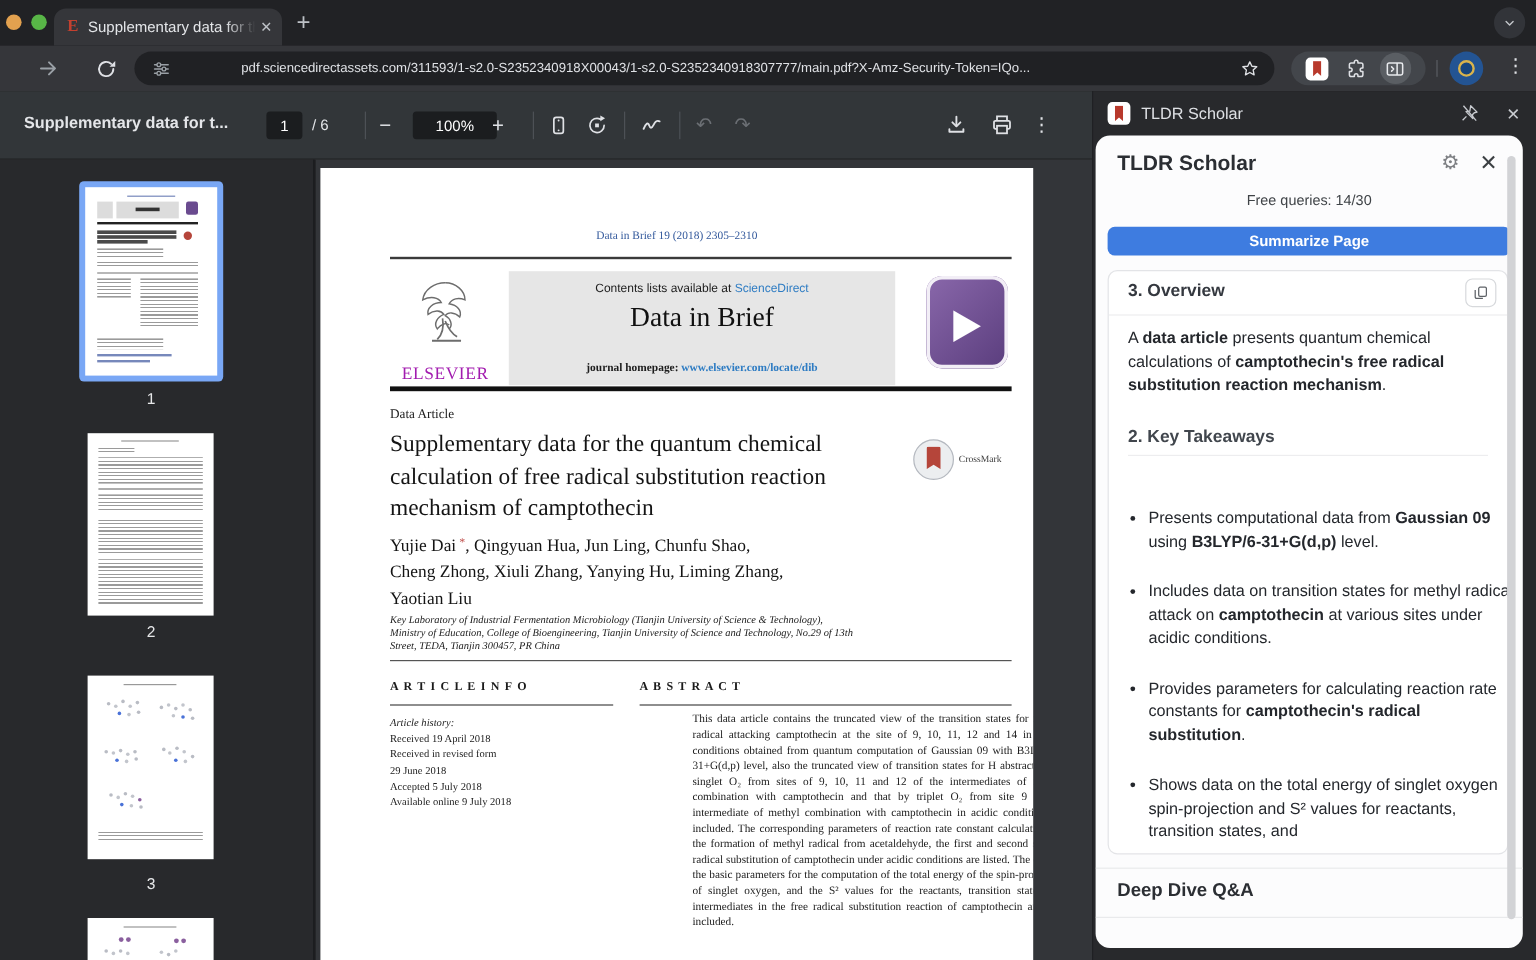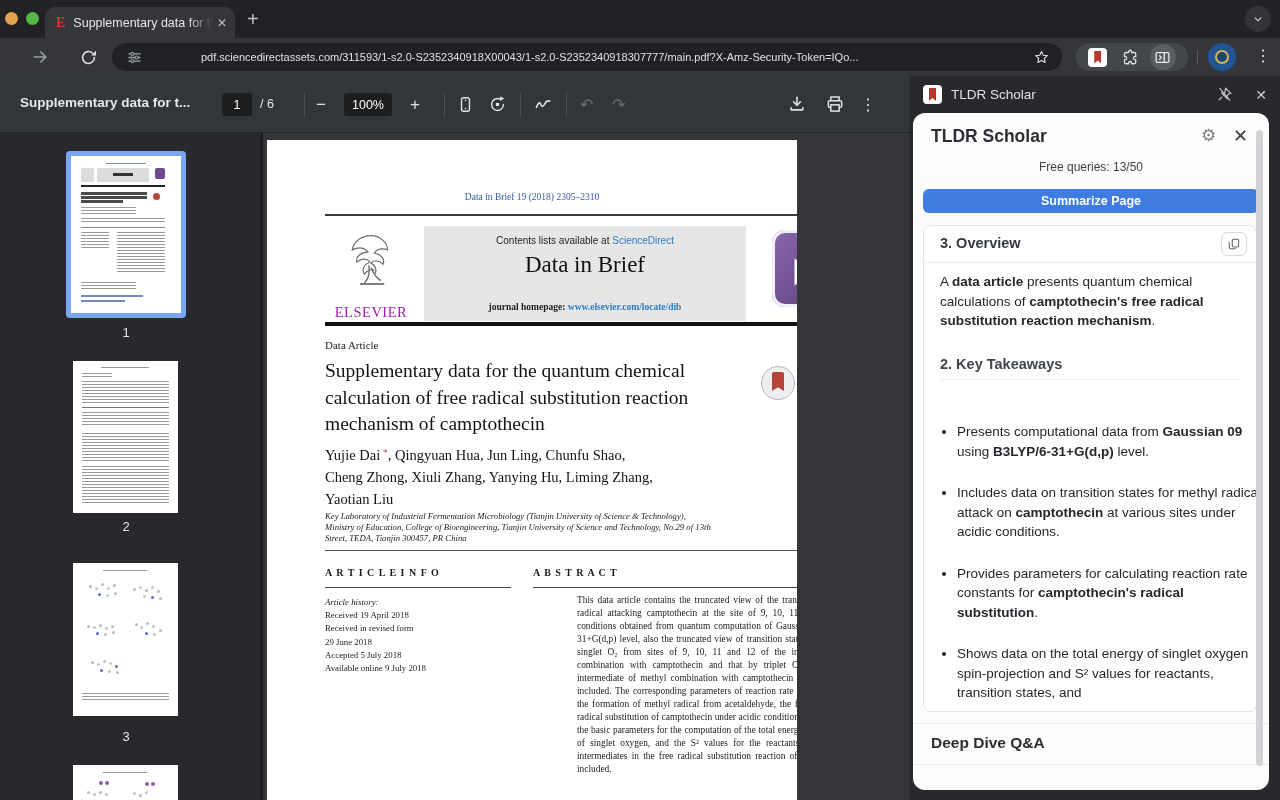--- a/index.html
+++ b/index.html
@@ -33,37 +33,37 @@
   .kebab{color:#dfe1e5;font-size:16px;letter-spacing:0;line-height:1;}
   .menu-kebab{position:absolute;left:1255px;top:10px;}
 
   
   .pdftb{position:absolute;left:0;top:76px;width:910px;height:57px;background:#323639;box-sizing:border-box;border-bottom:1px solid #232527;}
   .pdftb-title{position:absolute;left:20px;top:19px;font-size:13.5px;color:#e4e6e9;font-weight:700;}
   .pagebox{position:absolute;left:222px;top:17px;width:30px;height:23px;background:#1b1d1f;color:#fff;font-size:12.5px;display:grid;place-items:center;border-radius:3px;}
   .ofpages{position:absolute;left:260px;top:21px;font-size:12.5px;color:#e4e6e9;}
   .tbsep{position:absolute;top:17px;width:1px;height:23px;background:#4d5156;}
   .tbglyph{position:absolute;top:17px;color:#dfe1e5;font-size:17px;line-height:23px;}
-  .zoombox{position:absolute;left:344px;top:17px;width:48px;height:23px;background:#1b1d1f;color:#fff;font-size:12.5px;display:grid;place-items:center;border-radius:3px;}
+  .zoombox{position:absolute;left:344px;top:17px;width:70px;height:23px;background:#1b1d1f;color:#fff;font-size:12.5px;display:grid;place-items:center;border-radius:3px;}
   .tbicon{position:absolute;top:17px;width:22px;height:22px;display:grid;place-items:center;}
   .disabled-glyph{color:#6b6f74;}
 
   
   .sidebar{position:absolute;left:0;top:133px;width:262px;height:667px;background:#28292c;border-right:1px solid #1a1b1d;box-sizing:border-box;}
   .thumb-sel-frame{position:absolute;left:66px;top:18px;width:120px;height:167px;background:#79a7f5;border-radius:4px;}
   .thumb{position:absolute;background:#fff;overflow:hidden;}
   .tlabel{position:absolute;width:120px;text-align:center;color:#e6e7e9;font-size:13px;}
   .mini-line{position:absolute;background:#4a4a4a;}
   .mini-grey{position:absolute;background:#dcdcdc;}
   .mini-text{position:absolute;background-image:repeating-linear-gradient(#9a9a9a 0 1px,transparent 1px 3px);}
   .mol{position:absolute;width:3px;height:3px;border-radius:50%;background:#b9bcc4;}
 
   
   .pdfmain{position:absolute;left:263px;top:133px;width:647px;height:667px;background:#333539;}
-  .page{position:absolute;left:4px;top:7px;width:530px;height:660px;background:#fff;font-family:"Liberation Serif",serif;color:#1b1b1b;overflow:hidden;}
+  .page{position:absolute;left:4px;top:7px;width:594px;height:660px;background:#fff;font-family:"Liberation Serif",serif;color:#1b1b1b;overflow:hidden;}
   .jline{position:absolute;left:0;top:52px;width:100%;text-align:center;font-size:9.5px;color:#33599c;}
   .rule{position:absolute;left:58px;width:518px;background:#3a3a3a;}
   .banner-grey{position:absolute;left:157px;top:86px;width:322px;height:95px;background:#e6e6e6;}
   .contents-line{position:absolute;left:0;top:9px;width:100%;text-align:center;font-size:10px;font-family:"Liberation Sans",sans-serif;color:#1d1d1d;}
   .link{color:#2e7cc3;}
   .jname{position:absolute;left:0;top:26px;width:100%;text-align:center;font-size:23px;color:#101010;}
   .homepage{position:absolute;left:0;bottom:9px;width:100%;text-align:center;font-size:9.5px;font-family:Liberation Serif, serif;font-weight:700;color:#1d1d1d;}
   .elsevier-box{position:absolute;left:60px;top:87px;width:88px;height:94px;}
   .elsevier-word{position:absolute;left:0;bottom:0;width:100%;text-align:center;color:#a21caf;font-size:14.5px;letter-spacing:.5px;}
   .dib-logo{position:absolute;left:505px;top:90px;width:68px;height:77px;border-radius:13px;background:linear-gradient(135deg,#8a68ab,#5a3d7d);display:grid;place-items:center;box-shadow:inset 0 0 0 3px #f2eef6;}
@@ -368,21 +368,21 @@
             </g>
           </svg>
       </span>
       <span style="margin-right:14px;color:#c7cacf;font-size:14px;">✕</span>
     </div>
 
     <div class="card">
       <div class="card-title">TLDR Scholar</div>
       <span class="card-gear">⚙</span>
       <span class="card-close">✕</span>
-      <div class="fq">Free queries: 13/50</div>
+      <div class="fq">Free queries: 14/30</div>
       <div class="sum-btn">Summarize Page</div>
 
       <div class="sumbox">
         <div class="ov-head">3. Overview</div>
         <div class="copy-btn">
           <svg width="14" height="14" viewBox="0 0 24 24">
               <g fill="none" stroke="#5f6368" stroke-width="1.8">
                 <rect x="9" y="4" width="11" height="13" rx="2"></rect>
                 <path d="M15 20H6a2 2 0 0 1-2-2V8"></path>
               </g>

